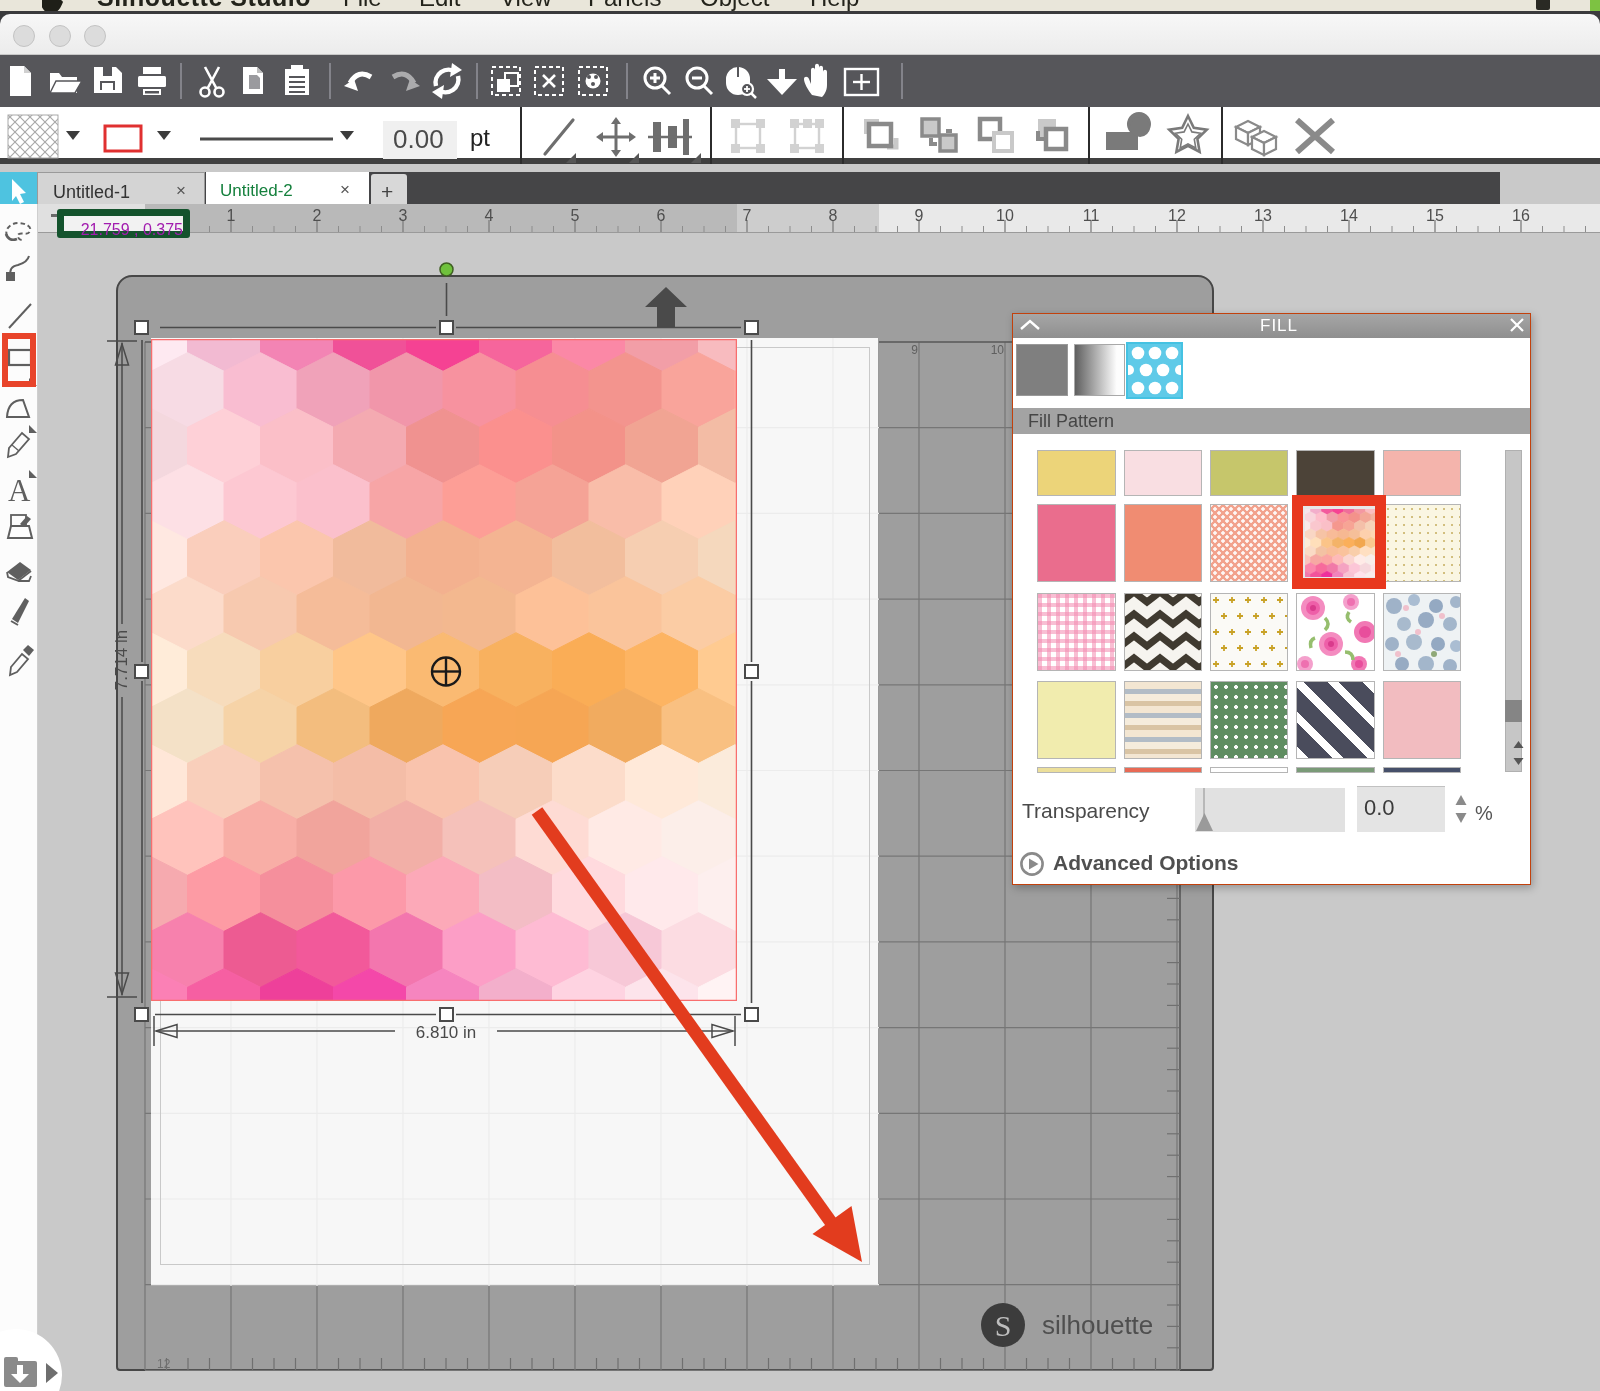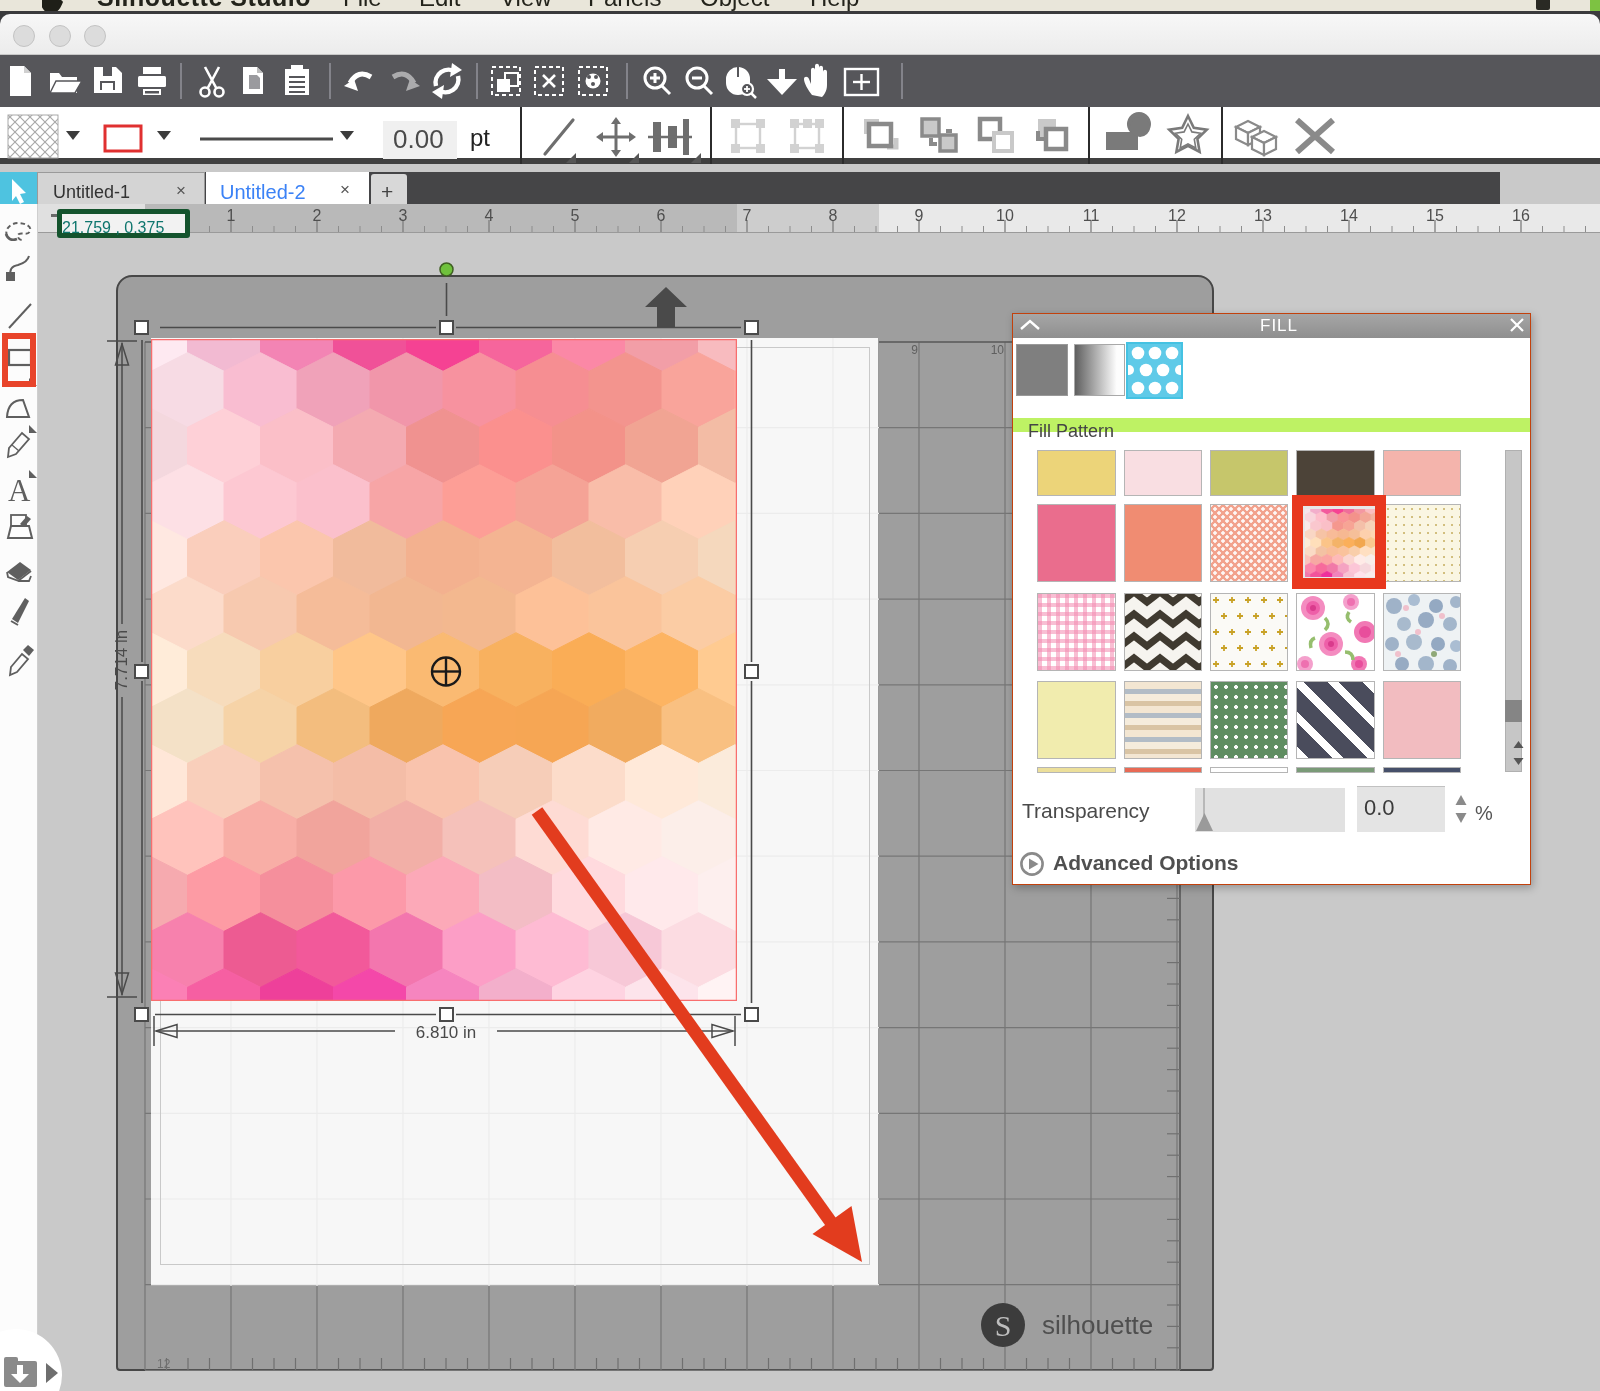--- a/index.html
+++ b/index.html
@@ -234,21 +234,21 @@
  <div class="abs" style="left:0;top:0;width:37px;height:40px;background:#4ec3e0">
   <svg width="37" height="40">
           <path d="M12 7l14 14-6 1 4 8-4 2-4-8-4 5z" fill="#fff"></path>
         </svg>
  </div>
  <div class="abs" style="left:37px;top:0;width:168px;height:40px;background:#d4d4d4;border:1px solid #9a9a9a;border-bottom:none">
   <div class="abs" style="left:15px;top:9px;font-size:18px;color:#333">Untitled-1</div>
   <div class="abs" style="left:138px;top:8px;font-size:17px;color:#555">×</div>
  </div>
  <div class="abs" style="left:206px;top:0;width:163px;height:40px;background:#fff">
-  <div class="abs" style="left:14px;top:9px;font-size:20px;color:#3b82f6">Untitled-2</div>
+  <div class="abs" style="left:14px;top:9px;font-size:17px;color:#15803d">Untitled-2</div>
   <div class="abs" style="left:134px;top:8px;font-size:17px;color:#555">×</div>
  </div>
  <div class="abs" style="left:371px;top:2px;width:36px;height:38px;background:#d8d8d8;border-radius:3px 3px 0 0">
   <div class="abs" style="left:10px;top:6px;font-size:21px;color:#444">+</div>
  </div>
 </div>
 
 <div class="abs" style="left:0;top:204px;width:1600px;height:29px;background:#e9e9e9">
  <div class="abs" style="left:0;top:0;width:145px;height:29px;background:#e0e0e0"></div>
  <div class="abs" style="left:145px;top:0;width:592px;height:29px;background:#b9b9b9"></div>
@@ -334,21 +334,21 @@
         <text x="919" y="17" font-size="16" fill="#4f4f4f" text-anchor="middle">9</text>
         <text x="1005" y="17" font-size="16" fill="#4f4f4f" text-anchor="middle">10</text>
         <text x="1091" y="17" font-size="16" fill="#4f4f4f" text-anchor="middle">11</text>
         <text x="1177" y="17" font-size="16" fill="#4f4f4f" text-anchor="middle">12</text>
         <text x="1263" y="17" font-size="16" fill="#4f4f4f" text-anchor="middle">13</text>
         <text x="1349" y="17" font-size="16" fill="#4f4f4f" text-anchor="middle">14</text>
         <text x="1435" y="17" font-size="16" fill="#4f4f4f" text-anchor="middle">15</text>
         <text x="1521" y="17" font-size="16" fill="#4f4f4f" text-anchor="middle">16</text>
  <line x1="38" y1="28.5" x2="1600" y2="28.5" stroke="#9a9a9a" stroke-width="1"></line>
  </svg>
- <div class="abs" style="left:57px;top:5px;width:133px;height:29px;background:#f2f2f2;border:5px solid #14532d;border-radius:3px;color:#0f766e;font-size:16px;text-align:left;line-height:27px;white-space:nowrap">21.759 , 0.375</div>
+ <div class="abs" style="left:57px;top:5px;width:133px;height:29px;background:#f2f2f2;border:7px solid #14532d;border-radius:3px;color:#a21caf;font-size:16px;text-align:right;line-height:27px;white-space:nowrap">21.759 , 0.375</div>
 </div>
 
 <div class="abs" style="left:116px;top:275px;width:1098px;height:1096px;background:#9e9e9e;border:2.5px solid #474747;border-radius:16px 16px 4px 4px"></div>
 <svg width="1600" height="1391" style="position:absolute;left:0;top:0">
       <line x1="145" y1="342" x2="145" y2="1370" stroke="#767676" stroke-width="1.2"></line>
       <line x1="231" y1="342" x2="231" y2="1370" stroke="#767676" stroke-width="1.2"></line>
       <line x1="317" y1="342" x2="317" y2="1370" stroke="#767676" stroke-width="1.2"></line>
       <line x1="403" y1="342" x2="403" y2="1370" stroke="#767676" stroke-width="1.2"></line>
       <line x1="489" y1="342" x2="489" y2="1370" stroke="#767676" stroke-width="1.2"></line>
       <line x1="575" y1="342" x2="575" y2="1370" stroke="#767676" stroke-width="1.2"></line>
@@ -741,21 +741,21 @@
    <circle cx="1" cy="26" r="5"></circle>
             <circle cx="18" cy="26" r="6.3"></circle>
             <circle cx="35" cy="26" r="6.3"></circle>
             <circle cx="52" cy="26" r="5"></circle>
    <circle cx="10" cy="44" r="6.3"></circle>
             <circle cx="27" cy="44" r="6.3"></circle>
             <circle cx="44" cy="44" r="6.3"></circle>
           </g>
   </svg>
  </div>
- <div class="abs" style="left:0;top:104px;width:517px;height:14px;background:#bef264">
+ <div class="abs" style="left:0;top:94px;width:517px;height:26px;background:#a3a3a3">
   <div class="abs" style="left:15px;top:3px;font-size:18px;color:#454545">Fill Pattern</div>
  </div>
  <div class="abs" style="left:24.0px;top:136.0px;width:78.5px;height:46.0px;border:1px solid #b5b5b5;background:#ecd479"></div>
       <div class="abs" style="left:110.5px;top:136.0px;width:78.5px;height:46.0px;border:1px solid #b5b5b5;background:#f9dee2"></div>
       <div class="abs" style="left:196.5px;top:136.0px;width:78.5px;height:46.0px;border:1px solid #b5b5b5;background:#c6c66b"></div>
       <div class="abs" style="left:283.0px;top:136.0px;width:78.5px;height:46.0px;border:1px solid #b5b5b5;background:#4c4338"></div>
       <div class="abs" style="left:369.5px;top:136.0px;width:78.5px;height:46.0px;border:1px solid #b5b5b5;background:#f4b4ac"></div>
       <div class="abs" style="left:24.0px;top:189.5px;width:78.5px;height:78.5px;border:1px solid #b5b5b5;background:#ea6d8d"></div>
       <div class="abs" style="left:110.5px;top:189.5px;width:78.5px;height:78.5px;border:1px solid #b5b5b5;background:#f08c72"></div>
       <div class="abs" style="left:196.5px;top:189.5px;width:78.5px;height:78.5px;border:1px solid #b5b5b5;background:#f2a28d;background-image:radial-gradient(circle at 50% 50%, rgba(255,255,255,.9) 1.5px, rgba(255,255,255,0) 2px),radial-gradient(circle at 0% 0%, rgba(255,255,255,.9) 1.5px, rgba(255,255,255,0) 2px),radial-gradient(circle at 100% 0%, rgba(255,255,255,.9) 1.5px, rgba(255,255,255,0) 2px),radial-gradient(circle at 0% 100%, rgba(255,255,255,.9) 1.5px, rgba(255,255,255,0) 2px),radial-gradient(circle at 100% 100%, rgba(255,255,255,.9) 1.5px, rgba(255,255,255,0) 2px);background-size:8px 8px"></div>

